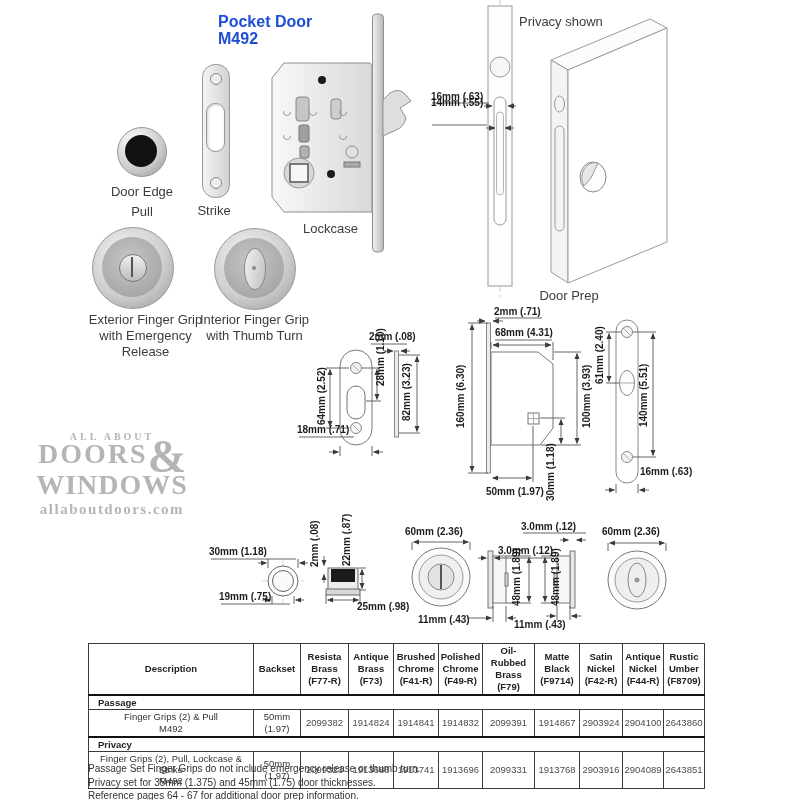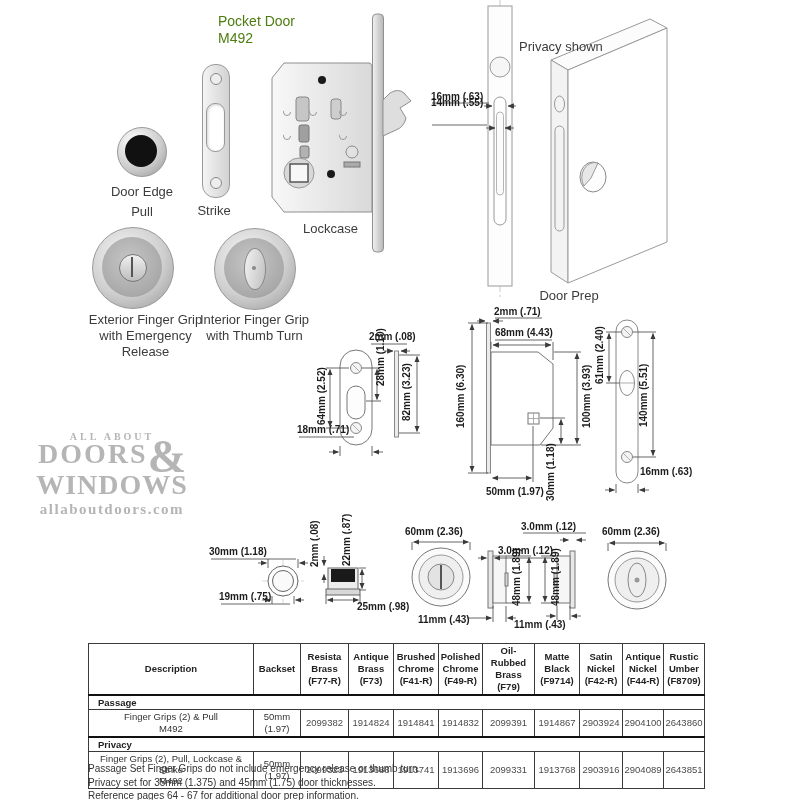--- a/index.html
+++ b/index.html
@@ -5,22 +5,22 @@
   html,body{margin:0;padding:0;background:#fff;}
   #page{position:relative;width:800px;height:800px;background:#fff;overflow:hidden;
         font-family:"Liberation Sans","DejaVu Sans",sans-serif;color:#3c3c3c;}
   .abs{position:absolute;}
   .lbl{position:absolute;font-size:13px;color:#3c3c3c;line-height:16px;}
   .ctr{text-align:center;}
   .pre{white-space:pre-line;}
   .dim{position:absolute;font-size:10px;font-weight:bold;color:#1c1c1c;white-space:nowrap;}
   .dimr{position:absolute;font-size:10px;font-weight:bold;color:#1c1c1c;white-space:nowrap;
         transform:rotate(-90deg);transform-origin:0 0;}
-  #title{position:absolute;left:218px;top:13px;font-size:14px;font-weight:normal;
-         line-height:17px;color:#4d7c0f;}
+  #title{position:absolute;left:218px;top:13px;font-size:16px;font-weight:bold;
+         line-height:17px;color:#1d4ed8;}
   
   .circ{position:absolute;border-radius:50%;}
   
   #logo{position:absolute;left:22px;top:431px;width:180px;text-align:center;color:#b5b5b5;
         font-family:"Liberation Serif","DejaVu Serif",serif;font-weight:bold;}
   #logo .l1{font-size:10px;letter-spacing:3px;}
   #logo .l2{font-size:28px;letter-spacing:2px;line-height:24px;display:flex;justify-content:center;align-items:flex-start;}
   #logo .amp{font-size:46px;line-height:30px;letter-spacing:0;}
   #logo .l3{font-size:28px;letter-spacing:1px;line-height:26px;}
   #logo .l4{font-size:15px;letter-spacing:1.5px;line-height:22px;}
@@ -318,21 +318,21 @@
     <div>Pocket Door</div>
     <div>M492</div>
   </div>
 
   <div class="lbl ctr" style="left:102px;top:182px;width:80px;line-height:20px;">
     <div>Door Edge</div>
     <div>Pull</div>
   </div>
   <div class="lbl ctr" style="left:179px;top:203px;width:70px;">Strike</div>
   <div class="lbl ctr" style="left:288px;top:221px;width:85px;">Lockcase</div>
-  <div class="lbl" style="left:519px;top:14px;margin-top:25px;">Privacy shown</div>
+  <div class="lbl" style="left:519px;top:14px;">Privacy shown</div>
   <div class="lbl ctr" style="left:529px;top:288px;width:80px;">Door Prep</div>
 
   <div class="lbl ctr" style="left:83px;top:312px;width:125px;">
     <div>Exterior Finger Grip</div>
     <div>with Emergency</div>
     <div>Release</div>
   </div>
   <div class="lbl ctr" style="left:192px;top:312px;width:125px;">
     <div>Interior Finger Grip</div>
     <div>with Thumb Turn</div>
@@ -346,21 +346,21 @@
     </div>
     <div class="l3">WINDOWS</div>
     <div class="l4">allaboutdoors.com</div>
   </div>
 
   <div class="dim" style="left:431px;top:91px;">16mm (.63)</div>
   <div class="dim" style="left:431px;top:97px;">14mm (.55)</div>
   <div class="dim" style="left:297px;top:424px;">18mm (.71)</div>
   <div class="dim" style="left:369px;top:331px;">2mm (.08)</div>
   <div class="dim" style="left:494px;top:306px;">2mm (.71)</div>
-  <div class="dim" style="left:495px;top:327px;">68mm (4.43)</div>
+  <div class="dim" style="left:495px;top:327px;">68mm (4.31)</div>
   <div class="dim" style="left:486px;top:486px;">50mm (1.97)</div>
   <div class="dim" style="left:640px;top:466px;">16mm (.63)</div>
   <div class="dim" style="left:209px;top:546px;">30mm (1.18)</div>
   <div class="dim" style="left:219px;top:591px;">19mm (.75)</div>
   <div class="dim" style="left:357px;top:601px;">25mm (.98)</div>
   <div class="dim" style="left:405px;top:526px;">60mm (2.36)</div>
   <div class="dim" style="left:418px;top:614px;">11mm (.43)</div>
   <div class="dim" style="left:498px;top:545px;">3.0mm (.12)</div>
   <div class="dim" style="left:521px;top:521px;">3.0mm (.12)</div>
   <div class="dim" style="left:514px;top:619px;">11mm (.43)</div>

